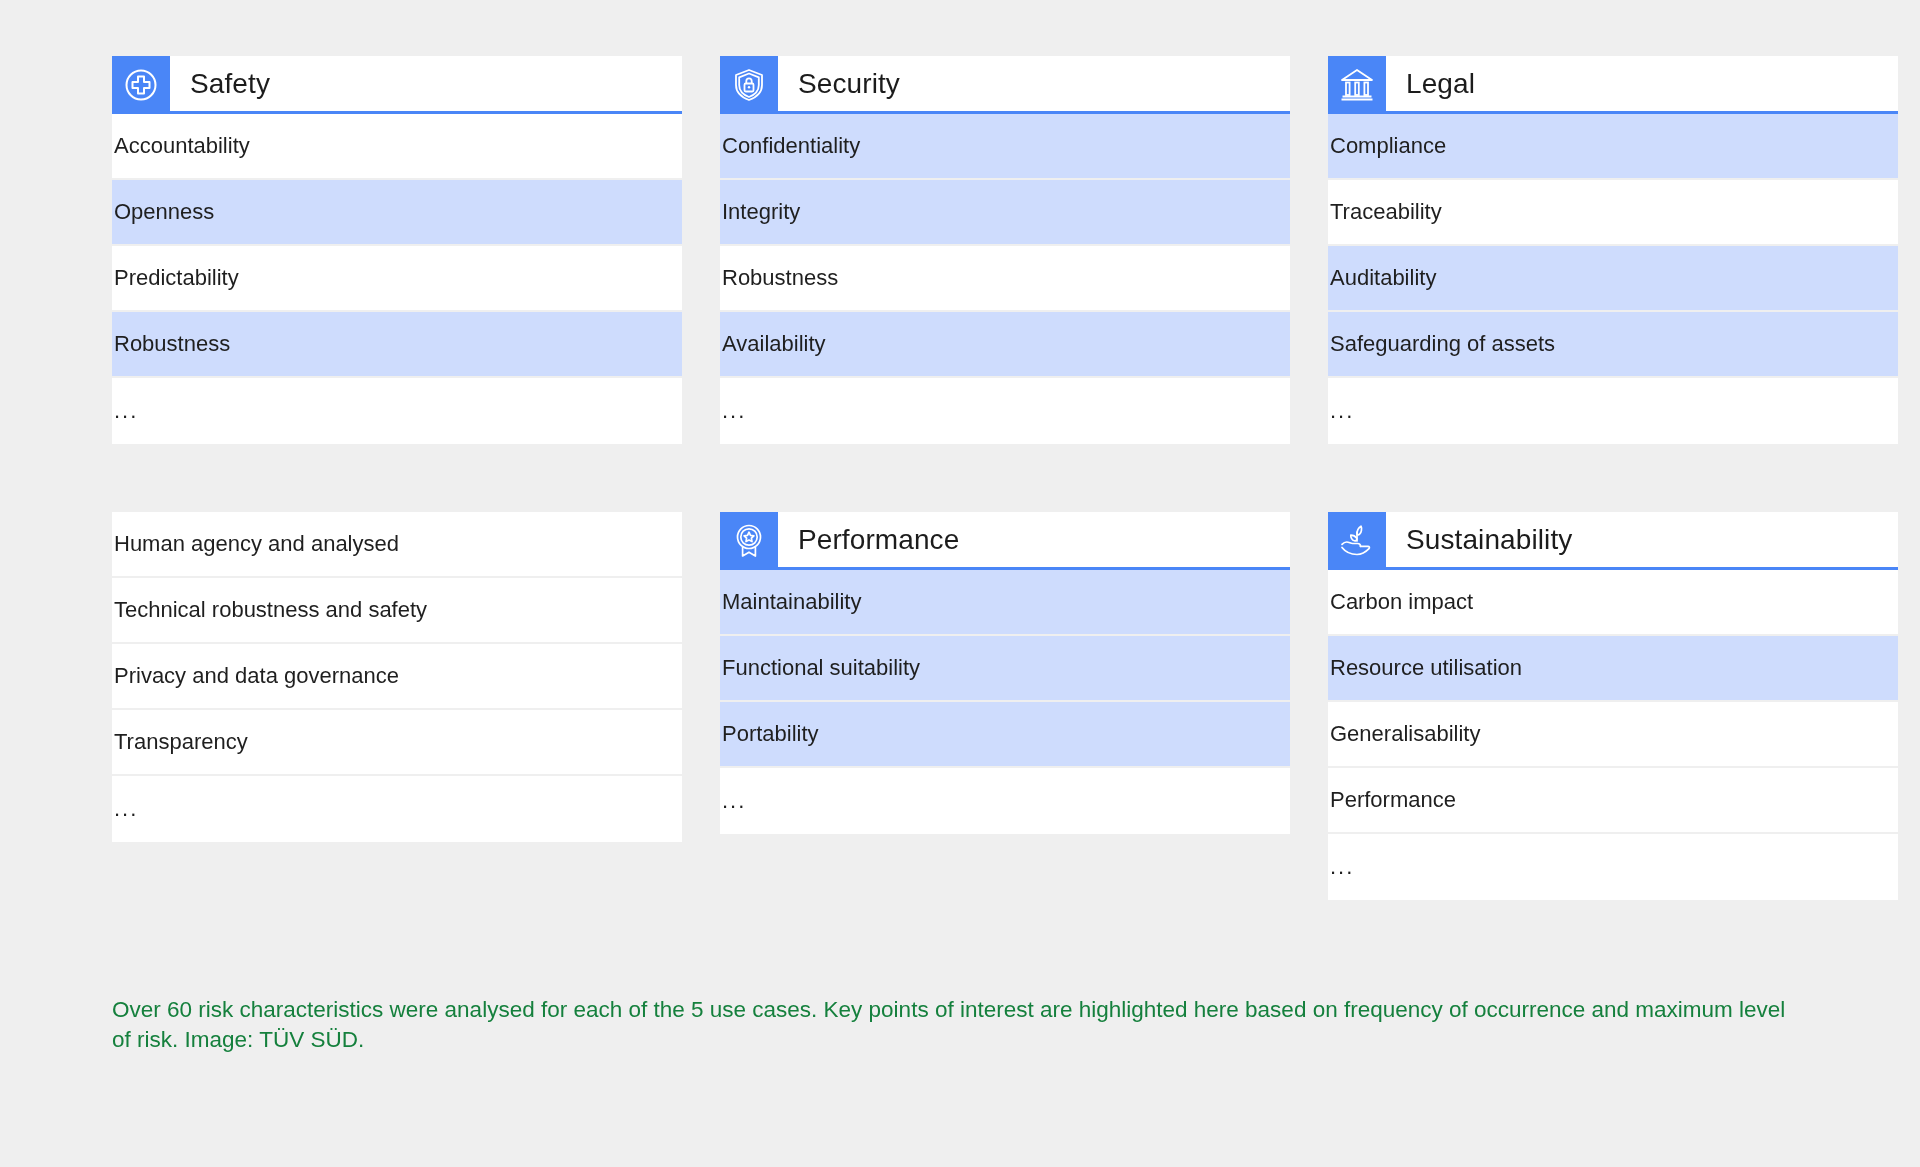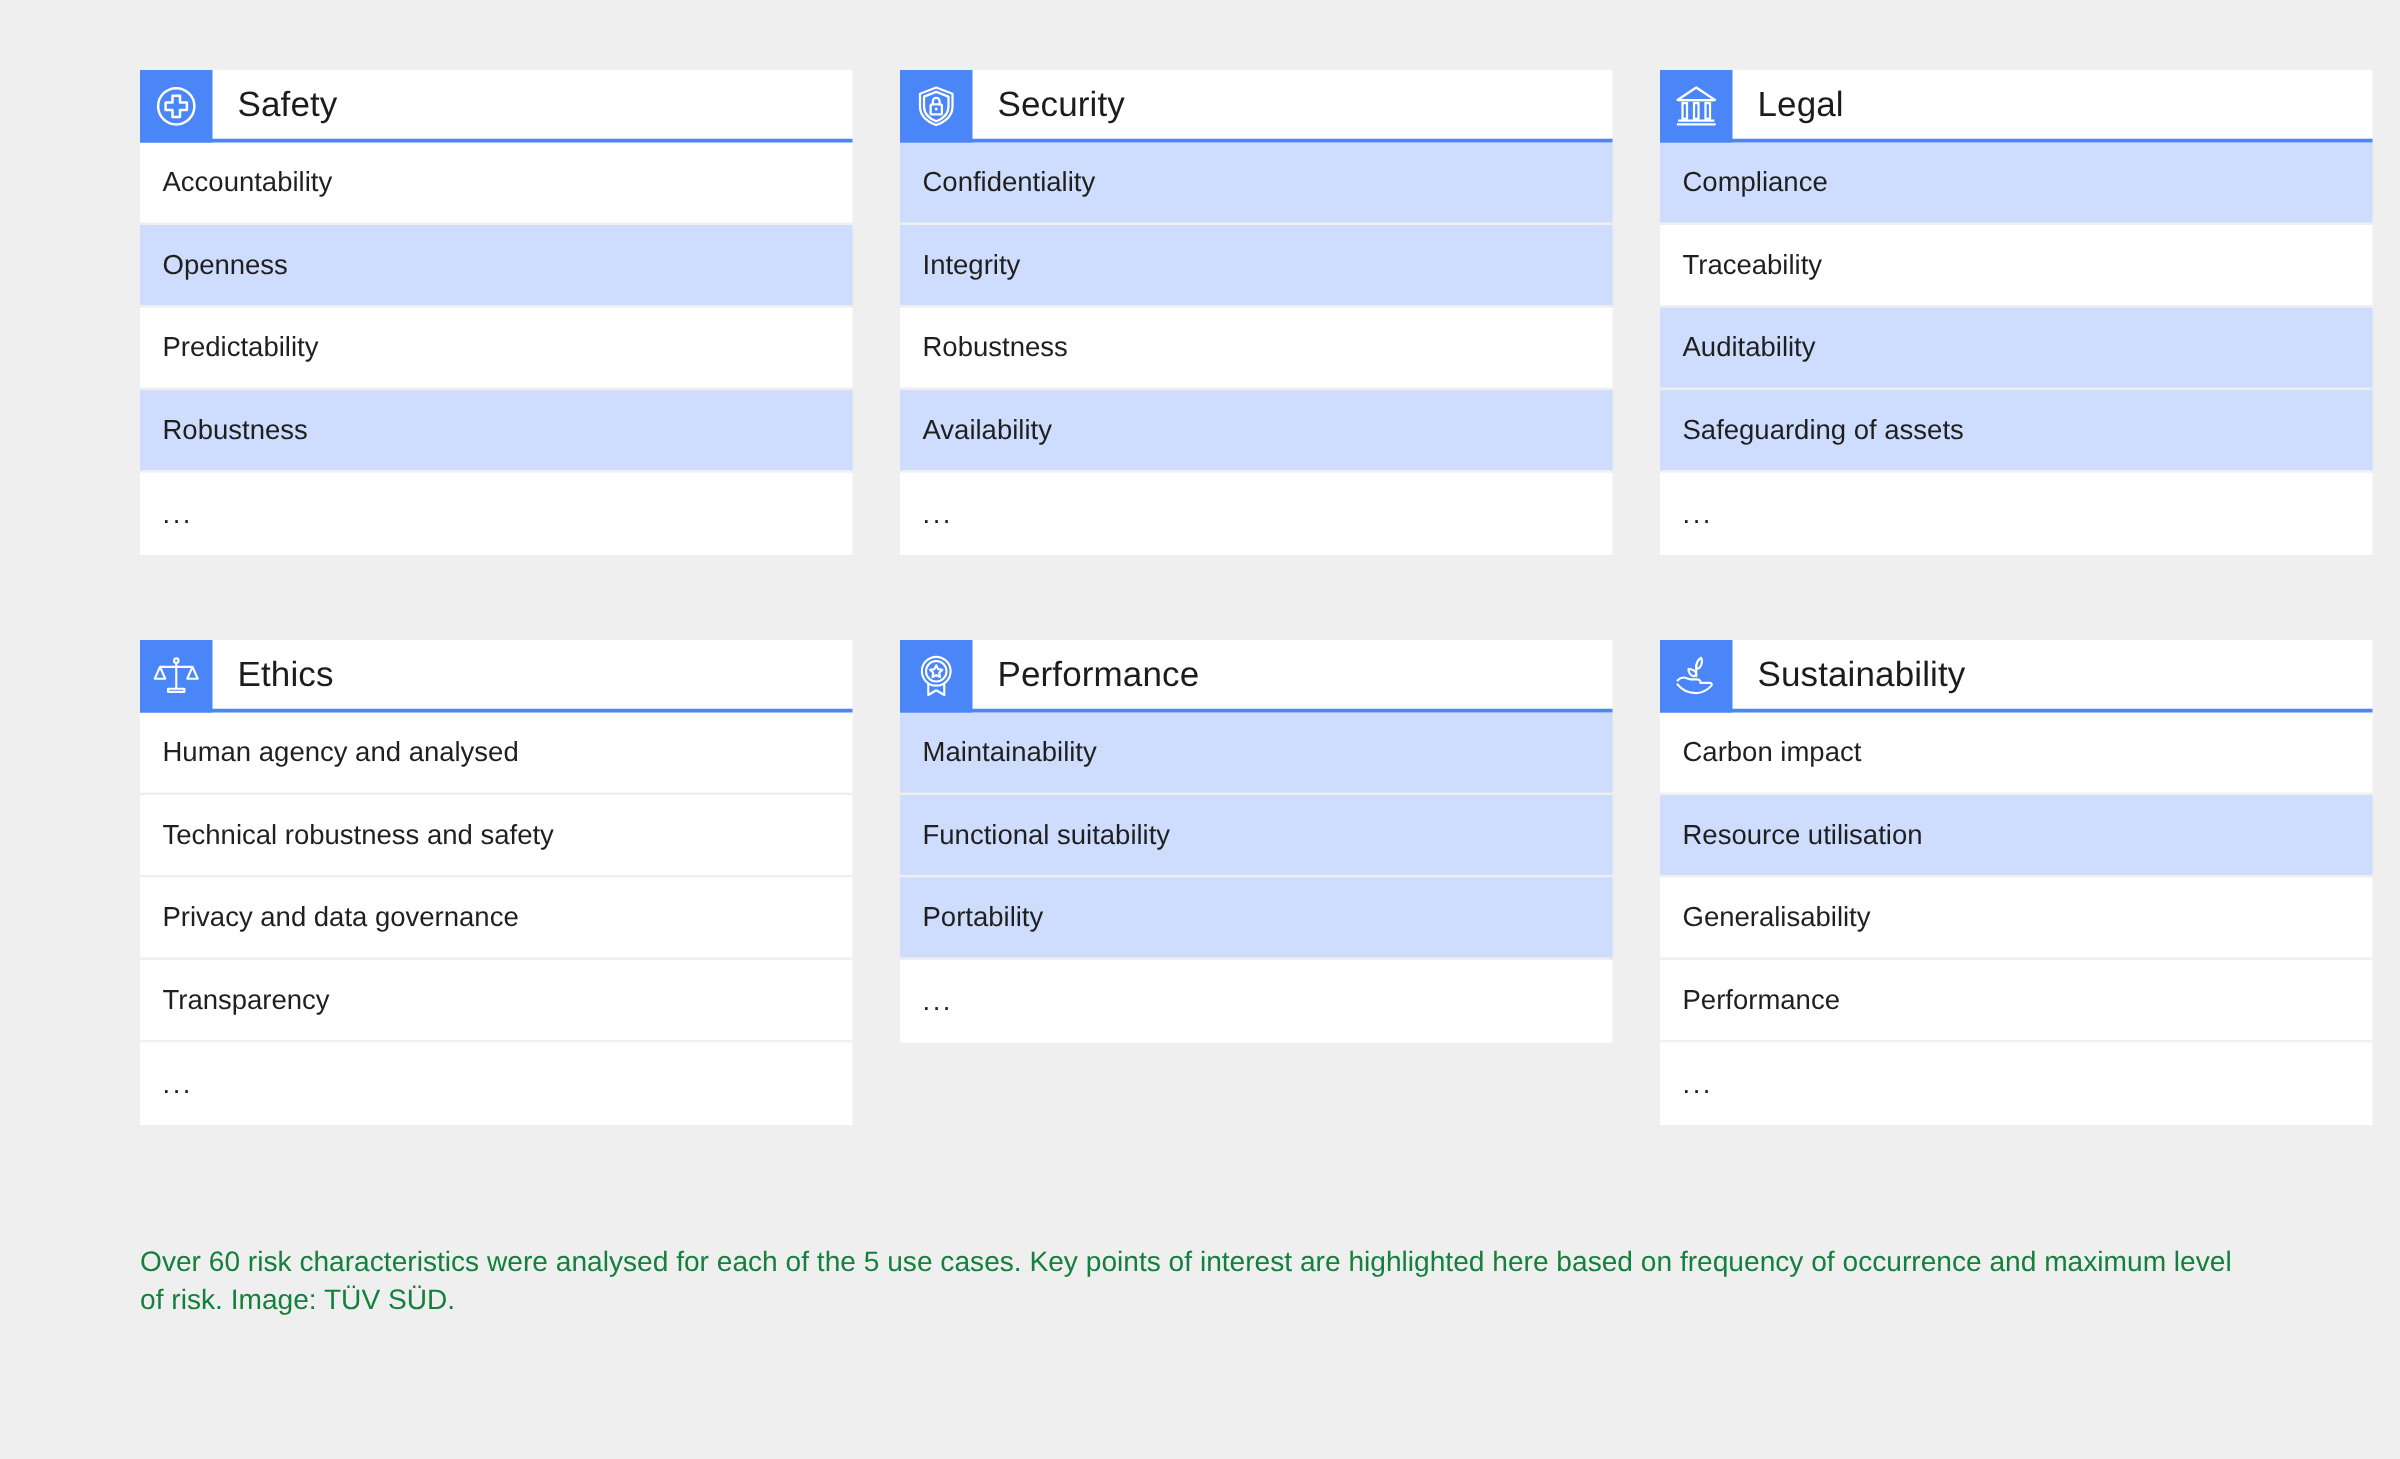--- a/index.html
+++ b/index.html
@@ -65,21 +65,21 @@
     line-height: 1;
   }
 
   
   .card-rows { display: block; }
 
   .row {
     height: 66px;
     display: flex;
     align-items: center;
-    padding-left: 18px;
+    padding-left: 2px;
     font-size: 22px;
     color: #1f1f1f;
     background: #ffffff;
     border-bottom: 2px solid #efefef;
     line-height: 1;
   }
   .row.hl { background: #cedcfd; }
   .row.ellipsis {
     font-size: 22px;
     color: #1f1f1f;
@@ -164,33 +164,20 @@
       <div class="card-rows">
         <div class="row hl">Compliance</div>
         <div class="row">Traceability</div>
         <div class="row hl">Auditability</div>
         <div class="row hl">Safeguarding of assets</div>
         <div class="row ellipsis">...</div>
       </div>
     </div>
 
     <div class="card">
-      <div class="card-header">
-        <div class="icon-tile">
-          <svg width="38" height="38" viewBox="0 0 38 38" fill="none" stroke="#ffffff" stroke-width="1.7">
-            <circle cx="19" cy="6.5" r="1.8"></circle>
-            <path d="M19 8.5 V29"></path>
-            <path d="M6 11.5 H32"></path>
-            <path d="M6 11.5 L1.8 21 H10.2 Z" stroke-linejoin="round"></path>
-            <path d="M32 11.5 L27.8 21 H36.2 Z" stroke-linejoin="round"></path>
-            <path d="M12.5 29 H25.5 v2.5 H12.5 Z" stroke-linejoin="round"></path>
-          </svg>
-        </div>
-        <div class="card-title">Ethics</div>
-      </div>
       <div class="card-rows">
         <div class="row">Human agency and analysed</div>
         <div class="row">Technical robustness and safety</div>
         <div class="row">Privacy and data governance</div>
         <div class="row">Transparency</div>
         <div class="row ellipsis">...</div>
       </div>
     </div>
 
     <div class="card">

